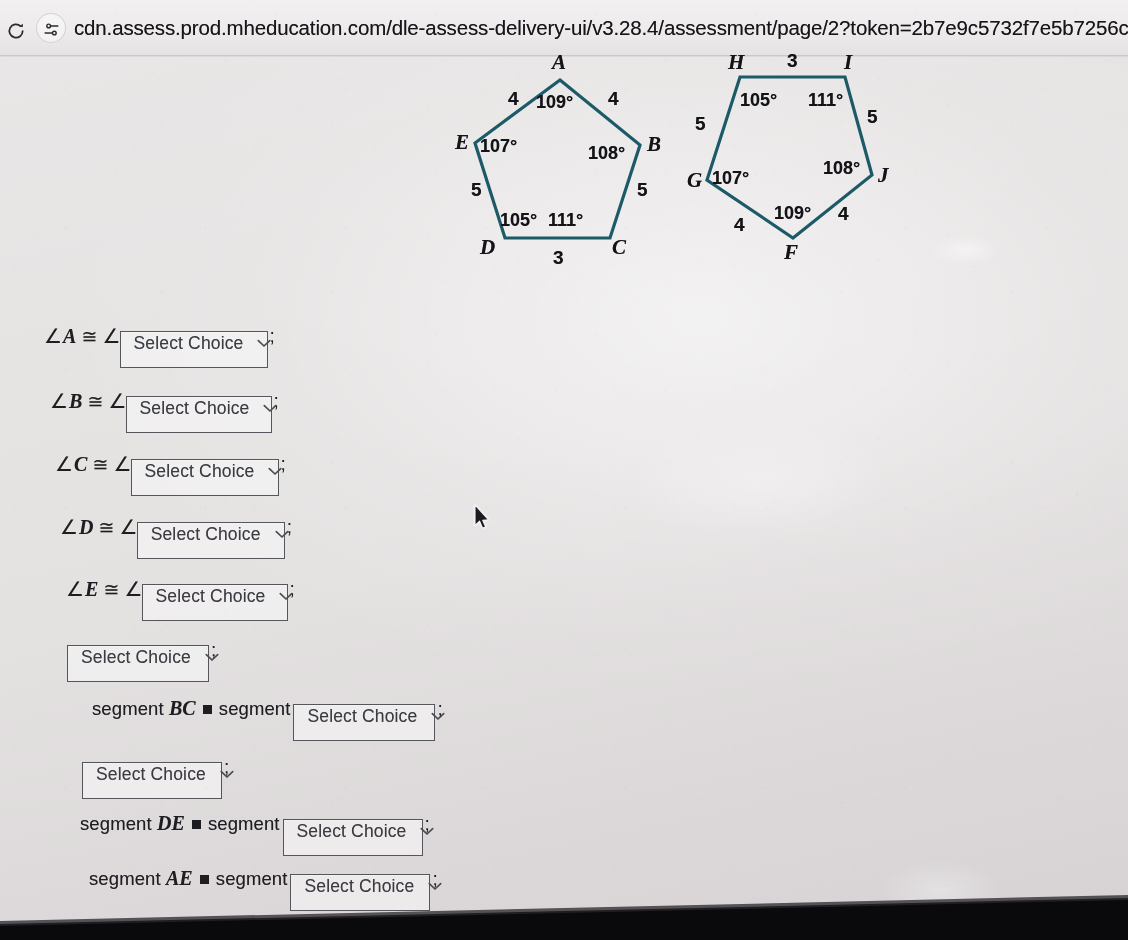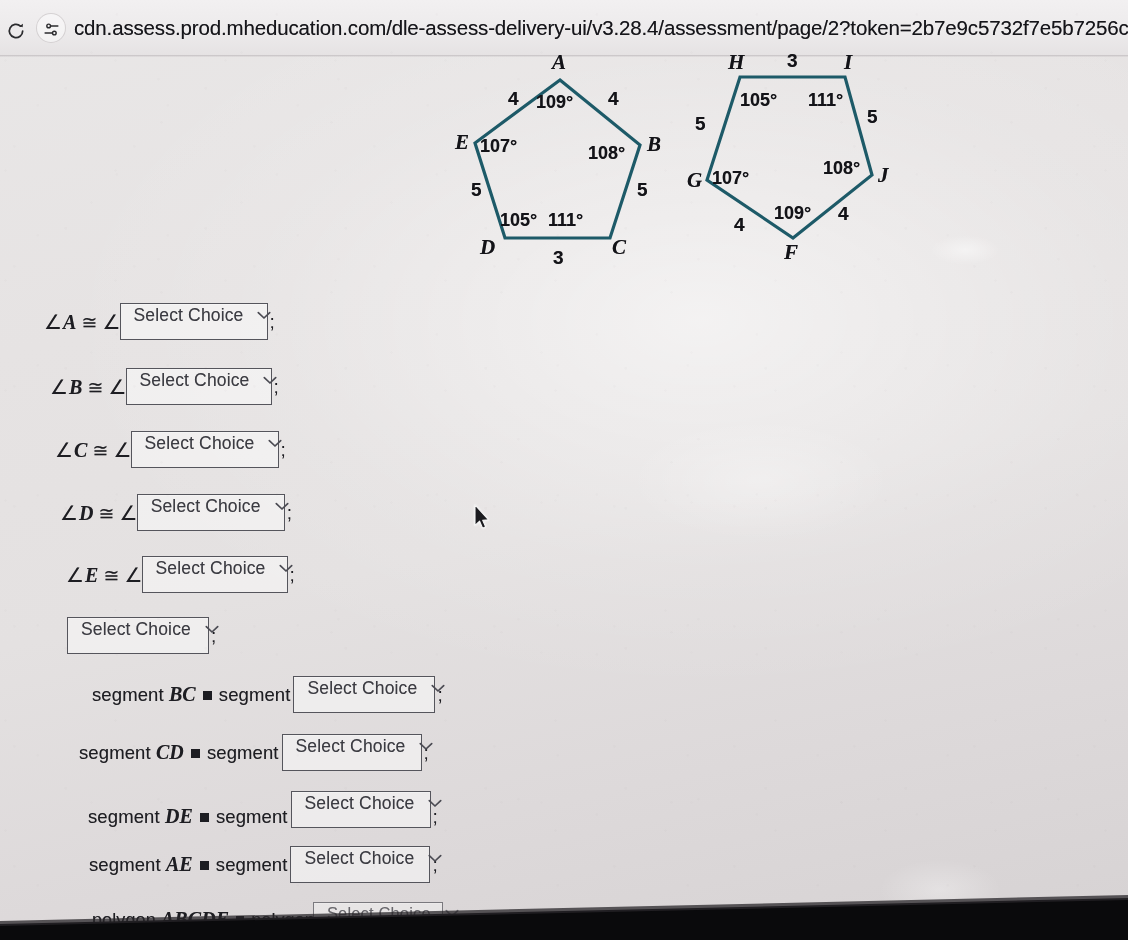--- a/index.html
+++ b/index.html
@@ -177,20 +177,21 @@
     display: inline-flex;
     align-items: center;
     justify-content: space-between;
     box-sizing: border-box;
     border: 1.6px solid #55555c;
     background: rgba(250,249,250,.55);
     height: 37px;
     padding: 0 9px 12px 13px;
     margin-left: -2px;
     box-shadow: 0 1px 1px rgba(255,255,255,.35) inset;
+    margin-top: 28px;
   }
   .select-label {
     font-family: "Liberation Sans", sans-serif;
     font-size: 17.5px;
     color: #3b3b42;
     letter-spacing: .15px;
     padding-right: 14px;
     text-shadow: 0 0 .4px rgba(0,0,0,.25);
   }
   .caret {
@@ -366,31 +367,30 @@
     <span class="select-box" style="width:142px;margin-left:3px;">
       <span class="select-label">Select Choice</span>
       <svg class="caret" viewBox="0 0 14 9">
           <path d="M1.3 1.6 L7 7 L12.7 1.6" fill="none" stroke="currentColor" stroke-width="1.7" stroke-linecap="round" stroke-linejoin="round"></path>
         </svg>
     </span>
     <span class="semi">;</span>
   </div>
 
   <div class="row" style="left:79px;top:734px;">
-    <span class="stmt"><span>segment</span>&nbsp;<span class="ital">CD</span><span class="cong-sq"></span><span>segment</span></span>
     <span class="select-box" style="width:140px;margin-left:3px;">
       <span class="select-label">Select Choice</span>
       <svg class="caret" viewBox="0 0 14 9">
           <path d="M1.3 1.6 L7 7 L12.7 1.6" fill="none" stroke="currentColor" stroke-width="1.7" stroke-linecap="round" stroke-linejoin="round"></path>
         </svg>
     </span>
     <span class="semi">;</span>
   </div>
 
-  <div class="row" style="left:88px;top:791px;align-items:flex-end;">
+  <div class="row" style="left:80px;top:791px;">
     <span class="stmt"><span>segment</span>&nbsp;<span class="ital">DE</span><span class="cong-sq"></span><span>segment</span></span>
     <span class="select-box" style="width:140px;margin-left:3px;">
       <span class="select-label">Select Choice</span>
       <svg class="caret" viewBox="0 0 14 9">
           <path d="M1.3 1.6 L7 7 L12.7 1.6" fill="none" stroke="currentColor" stroke-width="1.7" stroke-linecap="round" stroke-linejoin="round"></path>
         </svg>
     </span>
     <span class="semi">;</span>
   </div>
 

